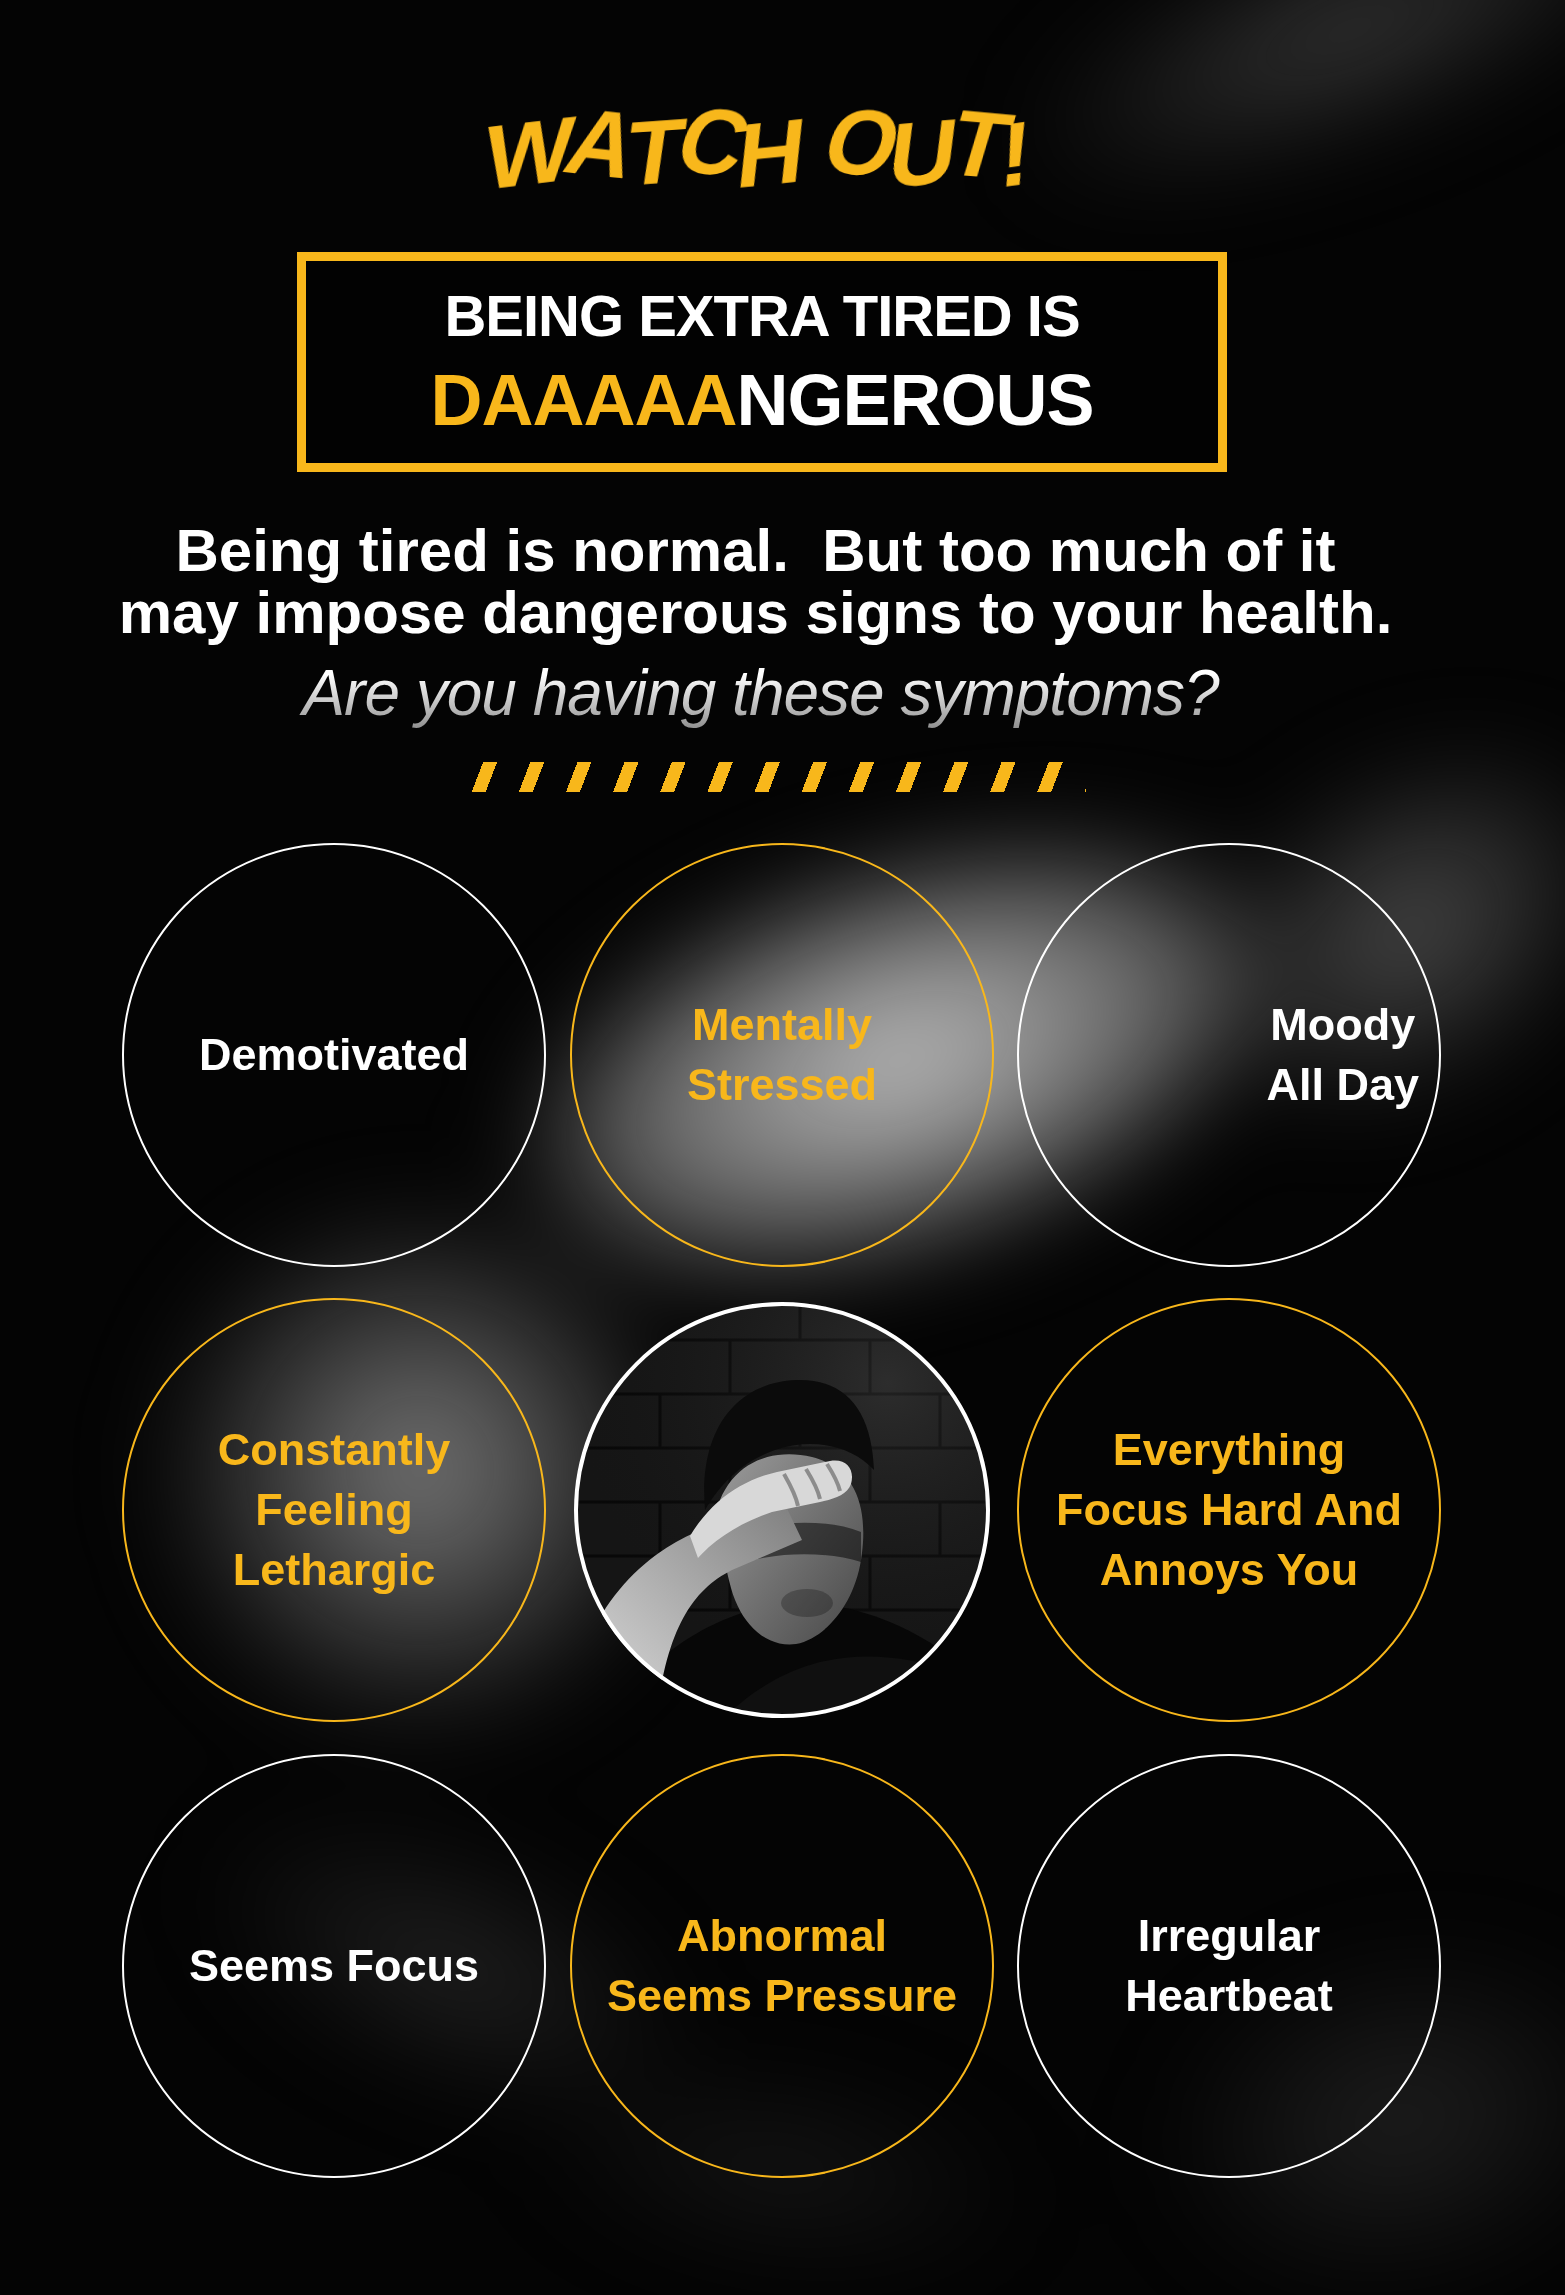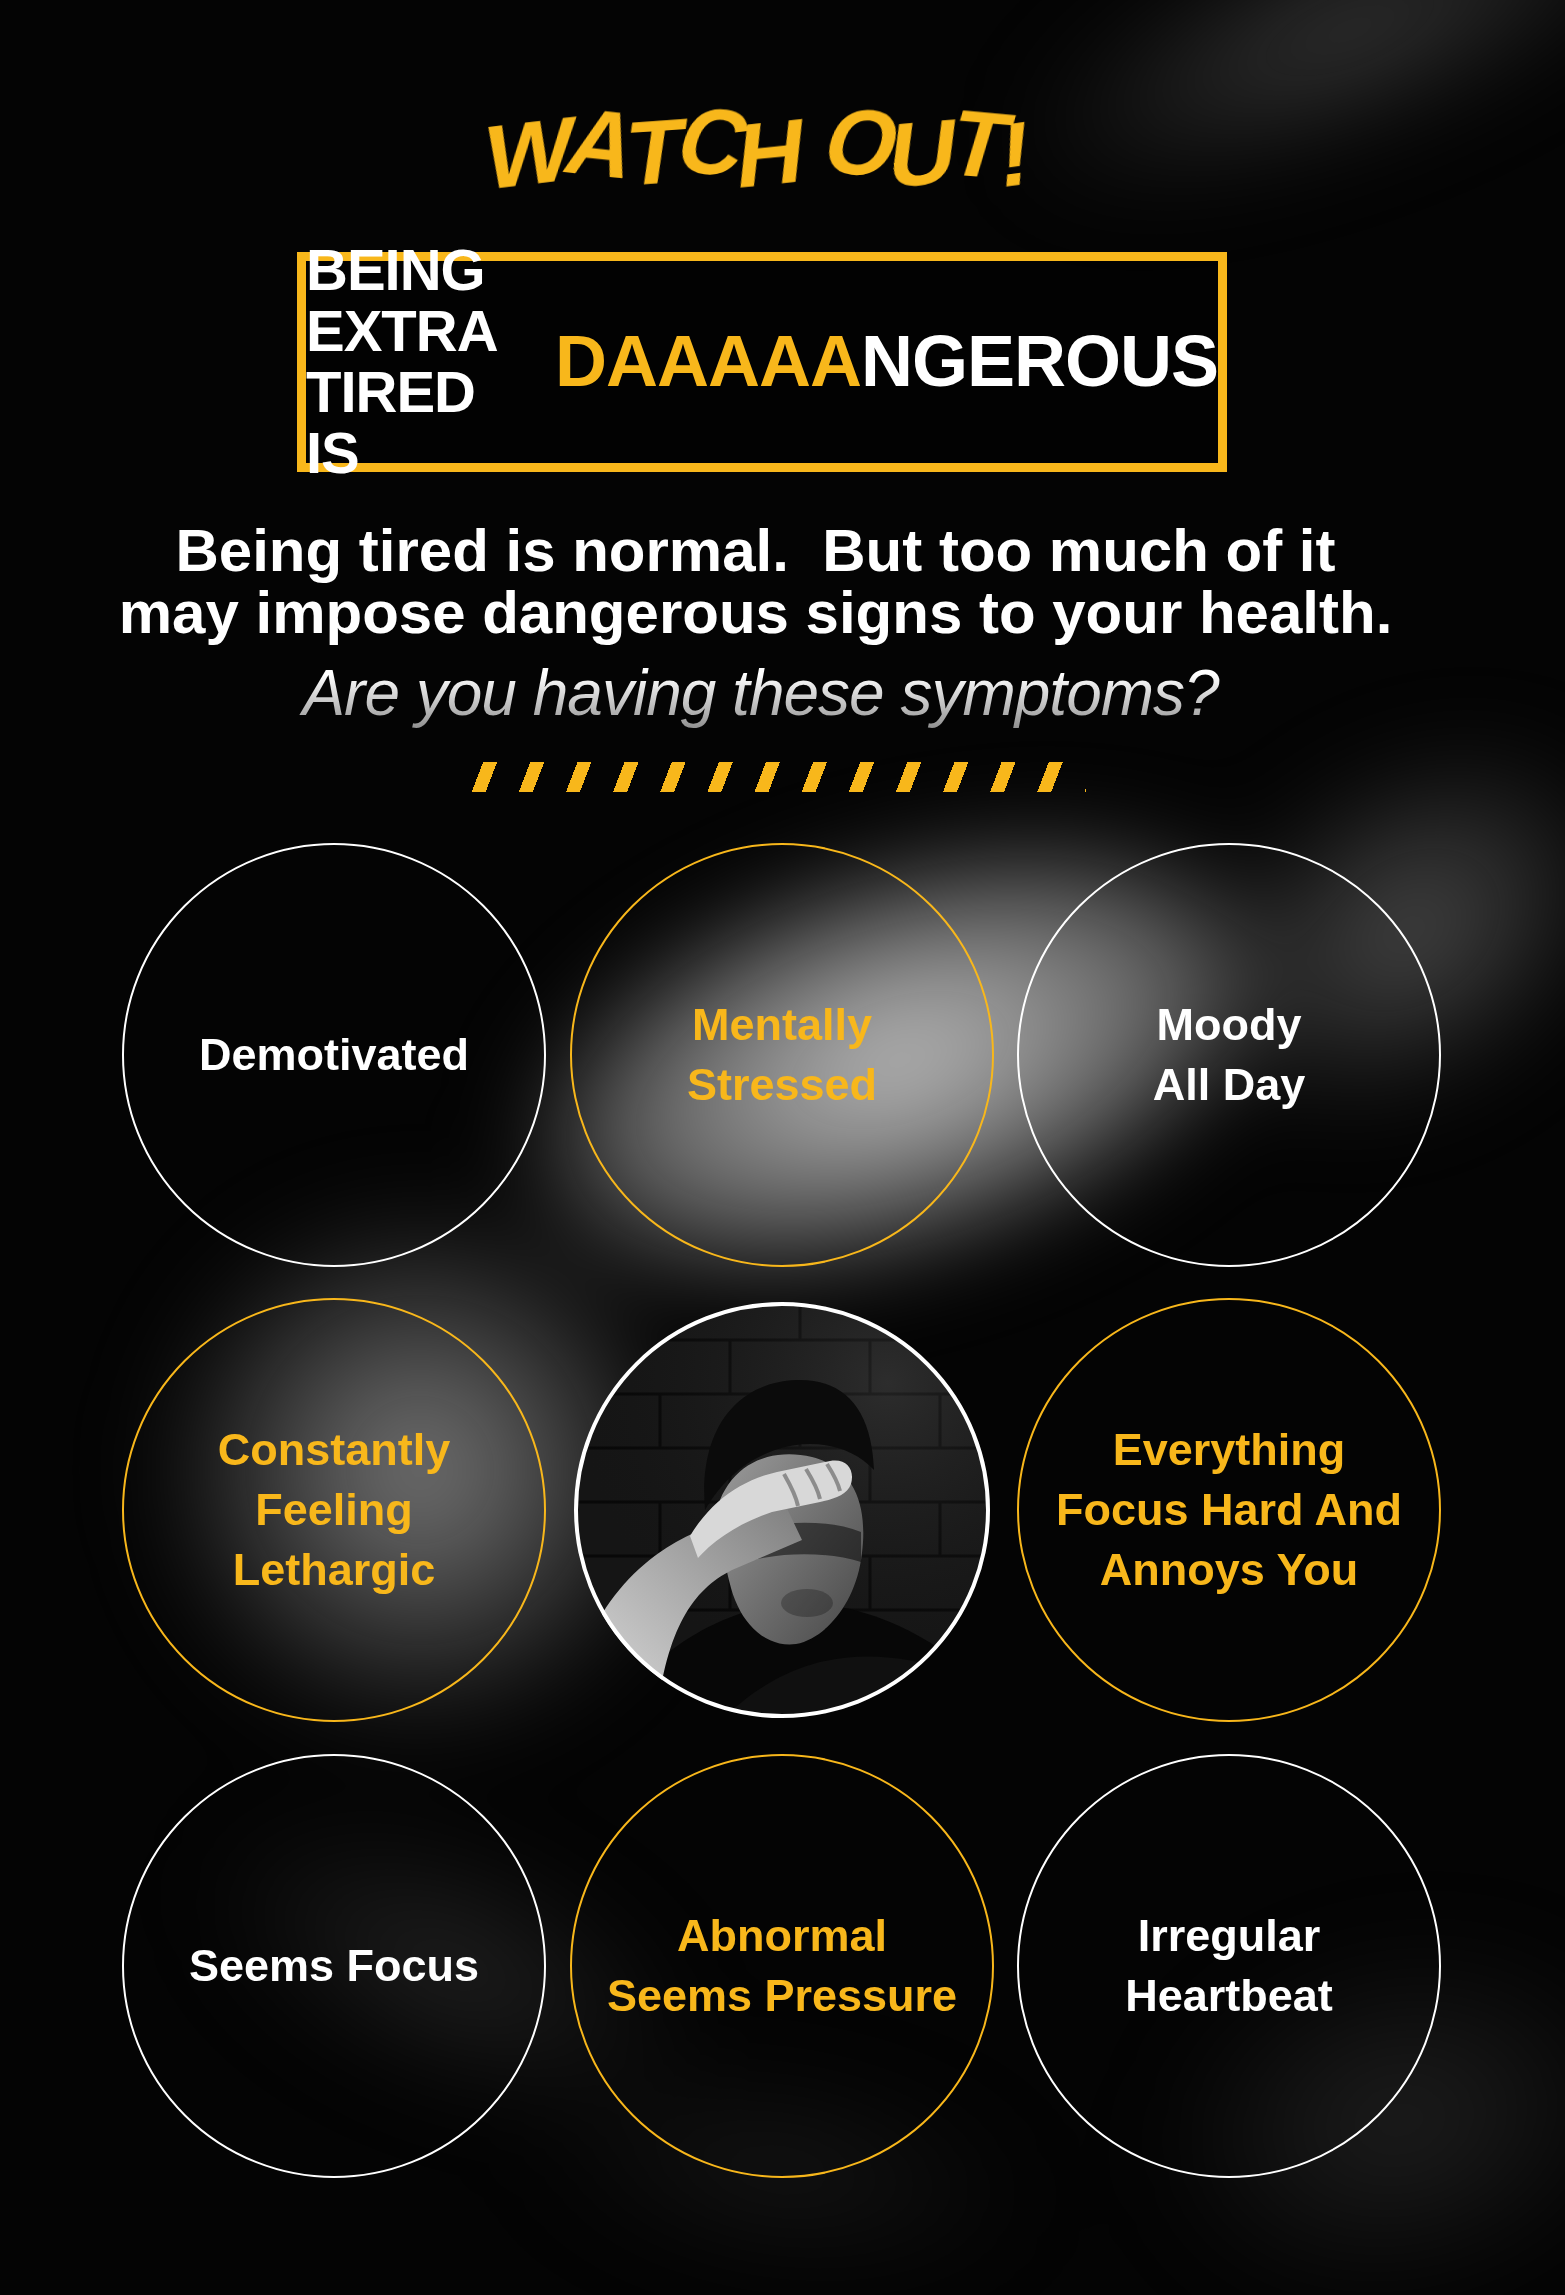--- a/index.html
+++ b/index.html
@@ -36,21 +36,21 @@
     position:absolute;left:0;right:54px;top:96px;height:130px;
     text-align:center;color:var(--accent);
     font-size:92px;font-weight:bold;letter-spacing:-2px;
     transform:skewX(-12deg);
   }
   .brush-letter{display:inline-block;margin:0 -2px;}
   .brush-space{width:30px;}
   .warning-box{
     position:absolute;left:297px;top:252px;width:930px;height:220px;
     border:9px solid var(--accent);
-    display:flex;align-items:center;justify-content:center;
+    display:flex;flex-direction:column;align-items:center;justify-content:center;
     gap:16px;background:rgba(0,0,0,.35);
   }
   .warning-line1{color:var(--white);font-weight:bold;font-size:58px;letter-spacing:-1px;line-height:1.05;}
   .warning-line2{font-weight:bold;font-size:72px;letter-spacing:-1px;line-height:1.05;color:var(--white);}
   .warning-line2 .hl{color:var(--accent);}
   .intro{
     position:absolute;left:0;right:54px;top:520px;
     text-align:center;color:var(--white);
     font-size:60px;line-height:62px;font-weight:700;
   }
@@ -71,21 +71,21 @@
     display:flex;align-items:center;justify-content:center;text-align:center;
   }
   .circle.white{border:2.5px solid var(--white);color:var(--white);}
   .circle.yellow{border:2px solid var(--accent);color:var(--accent);}
   .circle .label{
     font-weight:bold;font-size:45px;line-height:60px;white-space:pre-line;
     padding:0 20px;
   }
   .c1{left:122px;top:843px;}
   .c2{left:570px;top:843px;}
-  .c3{left:1017px;top:843px;}
+  .c3{left:1017px;top:843px;justify-content:flex-end;}
   .c4{left:122px;top:1298px;}
   .c5{left:570px;top:1298px;border:none;}
   .c6{left:1017px;top:1298px;}
   .c7{left:122px;top:1754px;}
   .c8{left:570px;top:1754px;}
   .c9{left:1017px;top:1754px;}
   .photo-svg{display:block;width:424px;height:424px;}
 </style>
 </head>
 <body>

